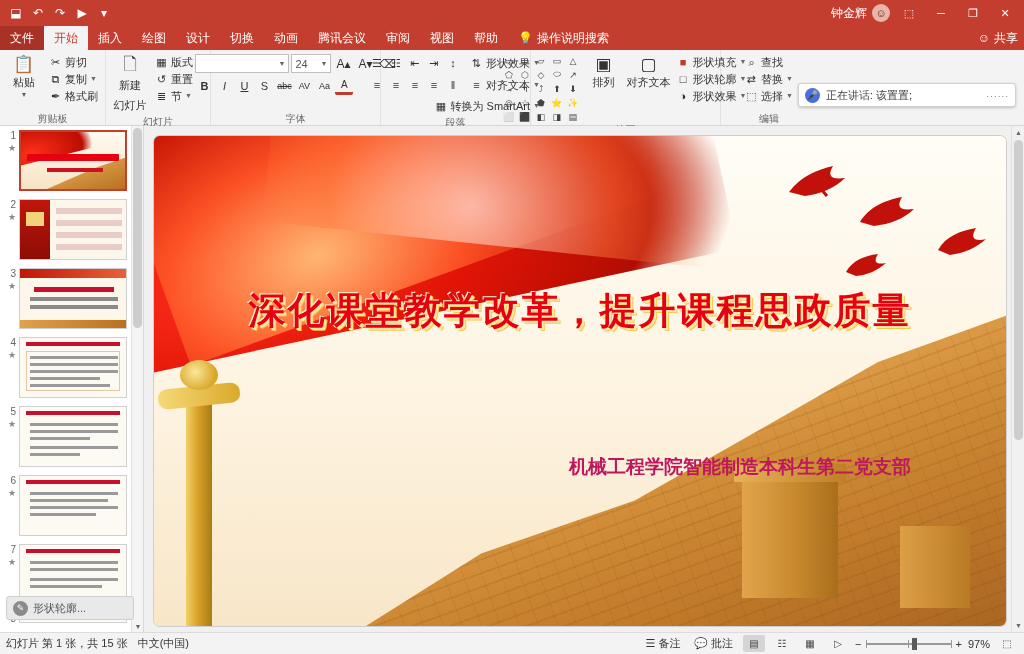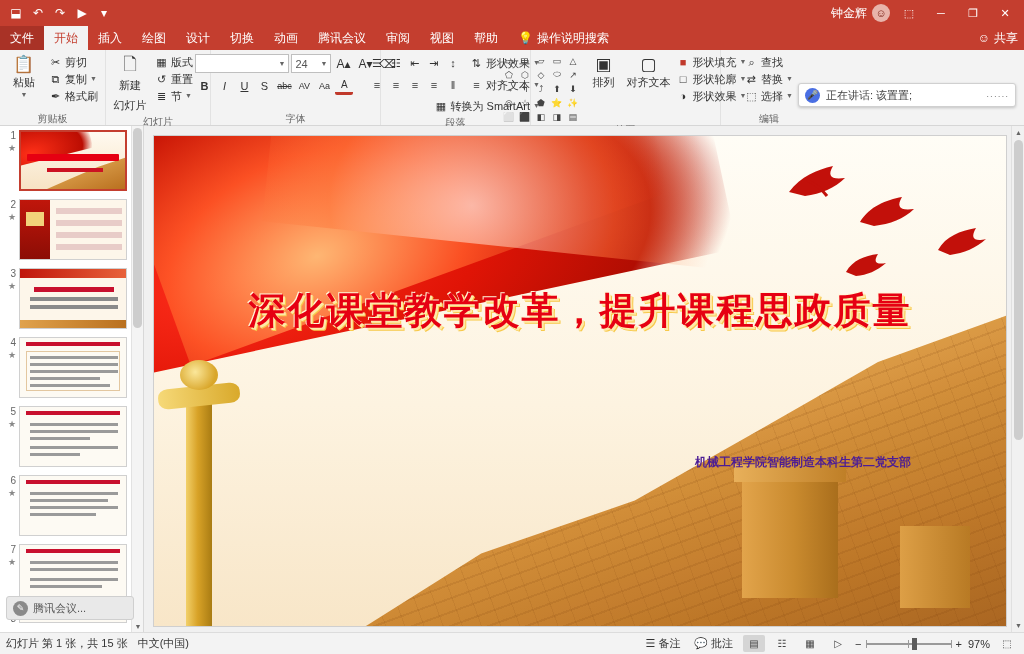--- a/index.html
+++ b/index.html
@@ -134,20 +134,21 @@
   .tscroll { position:absolute; right:0; top:0; bottom:0; width:12px; background:#f4f4f4; border-left:1px solid #e2e2e2; }
   .tscroll .thumbbar { position:absolute; left:1px; width:9px; top:2px; height:200px; background:#cdcdcd; border-radius:5px; }
   .tscroll .arr { position:absolute; left:0; width:12px; height:12px; display:flex; align-items:center; justify-content:center; font-size:7px; color:#666; }
   .tscroll .arr.up { top:0; } .tscroll .arr.dn { bottom:0; }
 
   
   .canvaspane { flex:1; position:relative; display:flex; align-items:flex-start; justify-content:center; padding:10px 18px 6px 10px; }
   .slide {
     width:852px; height:490px; position:relative; overflow:hidden; background:#fdf6e8;
     box-shadow:0 0 0 1px #cfcfcf;
+    border-radius:6px;
   }
   
   .sky { position:absolute; inset:0; background:linear-gradient(180deg,#fffdf6 0%,#fdf3e0 55%,#f8e6c8 100%); }
   .redswoosh {
     position:absolute; left:-60px; top:-110px; width:620px; height:290px;
     background:radial-gradient(ellipse at 20% 75%, #ff2f1c 0%, #e01406 35%, #b10d02 60%, rgba(177,13,2,0) 72%);
     transform:rotate(-12deg);
   }
   .redswoosh2 {
     position:absolute; left:-30px; top:-150px; width:520px; height:300px;
@@ -208,21 +209,21 @@
   .slide-title {
     position:absolute; left:0; right:0; top:150px; text-align:center;
     font-size:37px; font-weight:bold; color:#e60012;
     letter-spacing:2px;
     text-shadow: 2px 2px 0 #ffe9a8, 3px 3px 0 #f7c94b, -1px -1px 0 #fff6d8;
   }
   .slide-sub {
     position:absolute; right:115px; top:272px; font-size:19px; font-weight:bold; color:#c8102e;
   }
   .slide-org {
-    position:absolute; right:95px; top:318px; font-size:12px; font-weight:bold; color:#4c1d95;text-align:right;
+    position:absolute; right:95px; top:318px; font-size:19px; font-weight:bold; color:#be185d;text-align:right;
   }
 
   
   .vscroll {
     position:absolute; right:0; top:0; bottom:0; width:13px; background:#f1f1f1; border-left:1px solid #e0e0e0;
   }
   .vscroll .bar { position:absolute; left:2px; width:9px; top:14px; height:300px; background:#cdcdcd; border-radius:5px; }
   .vscroll .arr { position:absolute; left:0; width:13px; height:13px; display:flex; align-items:center; justify-content:center; font-size:7px; color:#666; }
   .vscroll .arr.up { top:0; } .vscroll .arr.dn { bottom:0; }
 
@@ -632,21 +633,21 @@
         </div>
 
       </div>
       <div class="tscroll">
         <div class="arr up">▲</div>
         <div class="thumbbar"></div>
         <div class="arr dn">▼</div>
       </div>
       <div class="notes-bubble">
         <span class="nicon">✎</span>
-        <span>腾讯会议...</span>
+        <span>形状轮廓...</span>
       </div>
     </div>
 
     <div class="canvaspane">
       <div class="slide">
         <div class="sky"></div>
         <div class="redswoosh"></div>
         <div class="redswoosh2"></div>
         <div class="redswoosh3"></div>
 

